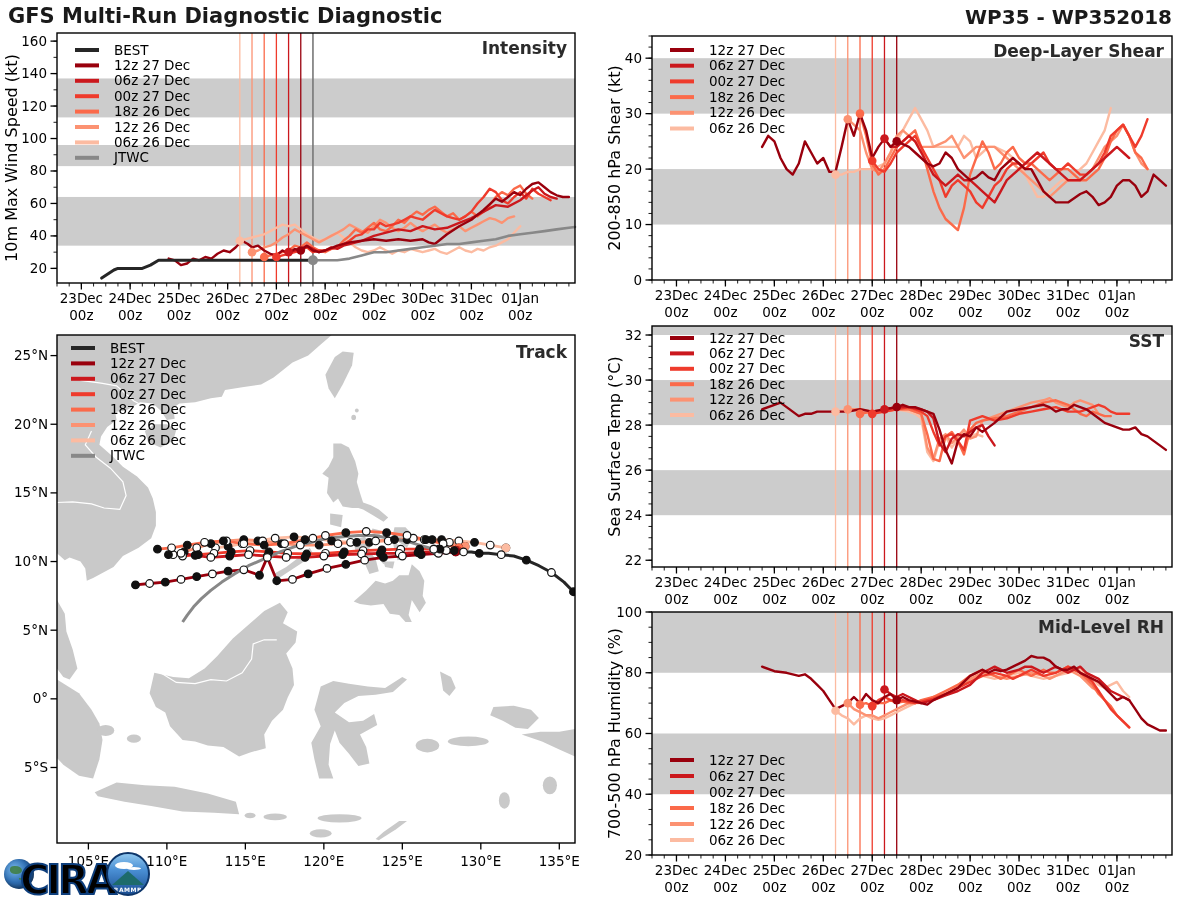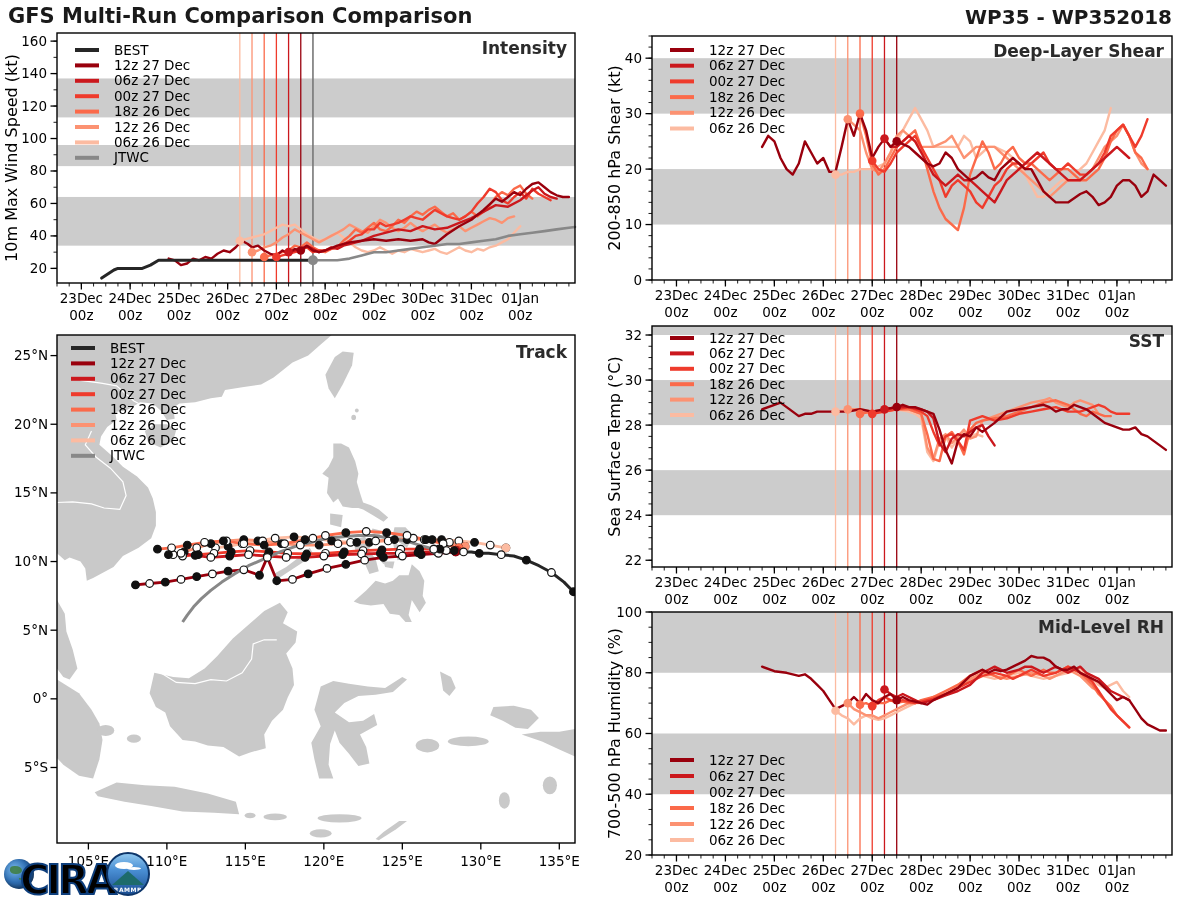--- a/index.html
+++ b/index.html
@@ -25,21 +25,21 @@
      background:linear-gradient(#8ec6ee 0%,#4a8fd4 40%,#1b4f93 100%);border:2px solid #0d3569;box-sizing:border-box;overflow:hidden;}
   .badge .cloud{position:absolute;left:7px;top:8px;width:18px;height:7px;border-radius:50%;background:#fff;
      box-shadow:10px 3px 0 -2px #fff;}
   .badge .mtn{position:absolute;left:4px;bottom:9px;width:0;height:0;
      border-left:16px solid transparent;border-right:16px solid transparent;border-bottom:14px solid #1d6b6b;}
   .badge .badge-text{position:absolute;bottom:1px;left:0;right:0;text-align:center;font-size:6px;color:#fff;font-weight:bold;letter-spacing:.5px;}
 </style>
 </head>
 <body>
 
-<div class="hdr-title">GFS Multi-Run Comparison Comparison</div>
+<div class="hdr-title">GFS Multi-Run Diagnostic Diagnostic</div>
 <div class="hdr-storm">WP35 - WP352018</div>
 
 <svg id="svg-intensity" class="panel" width="600" height="330">
     <rect x="57" y="196.96103896103898" width="518" height="48.7012987012987" fill="#cccccc"></rect>
     <rect x="57" y="145.012987012987" width="518" height="21.10389610389612" fill="#cccccc"></rect>
     <rect x="57" y="78.45454545454544" width="518" height="38.96103896103898" fill="#cccccc"></rect>
     <line x1="239.82352941176472" x2="239.82352941176472" y1="33" y2="283" stroke="#fcbba1" stroke-width="1.3"></line>
     <line x1="252.01176470588234" x2="252.01176470588234" y1="33" y2="283" stroke="#fc9272" stroke-width="1.3"></line>
     <line x1="264.20000000000005" x2="264.20000000000005" y1="33" y2="283" stroke="#fb6a4a" stroke-width="1.3"></line>
     <line x1="276.38823529411764" x2="276.38823529411764" y1="33" y2="283" stroke="#ef3b2c" stroke-width="1.3"></line>

